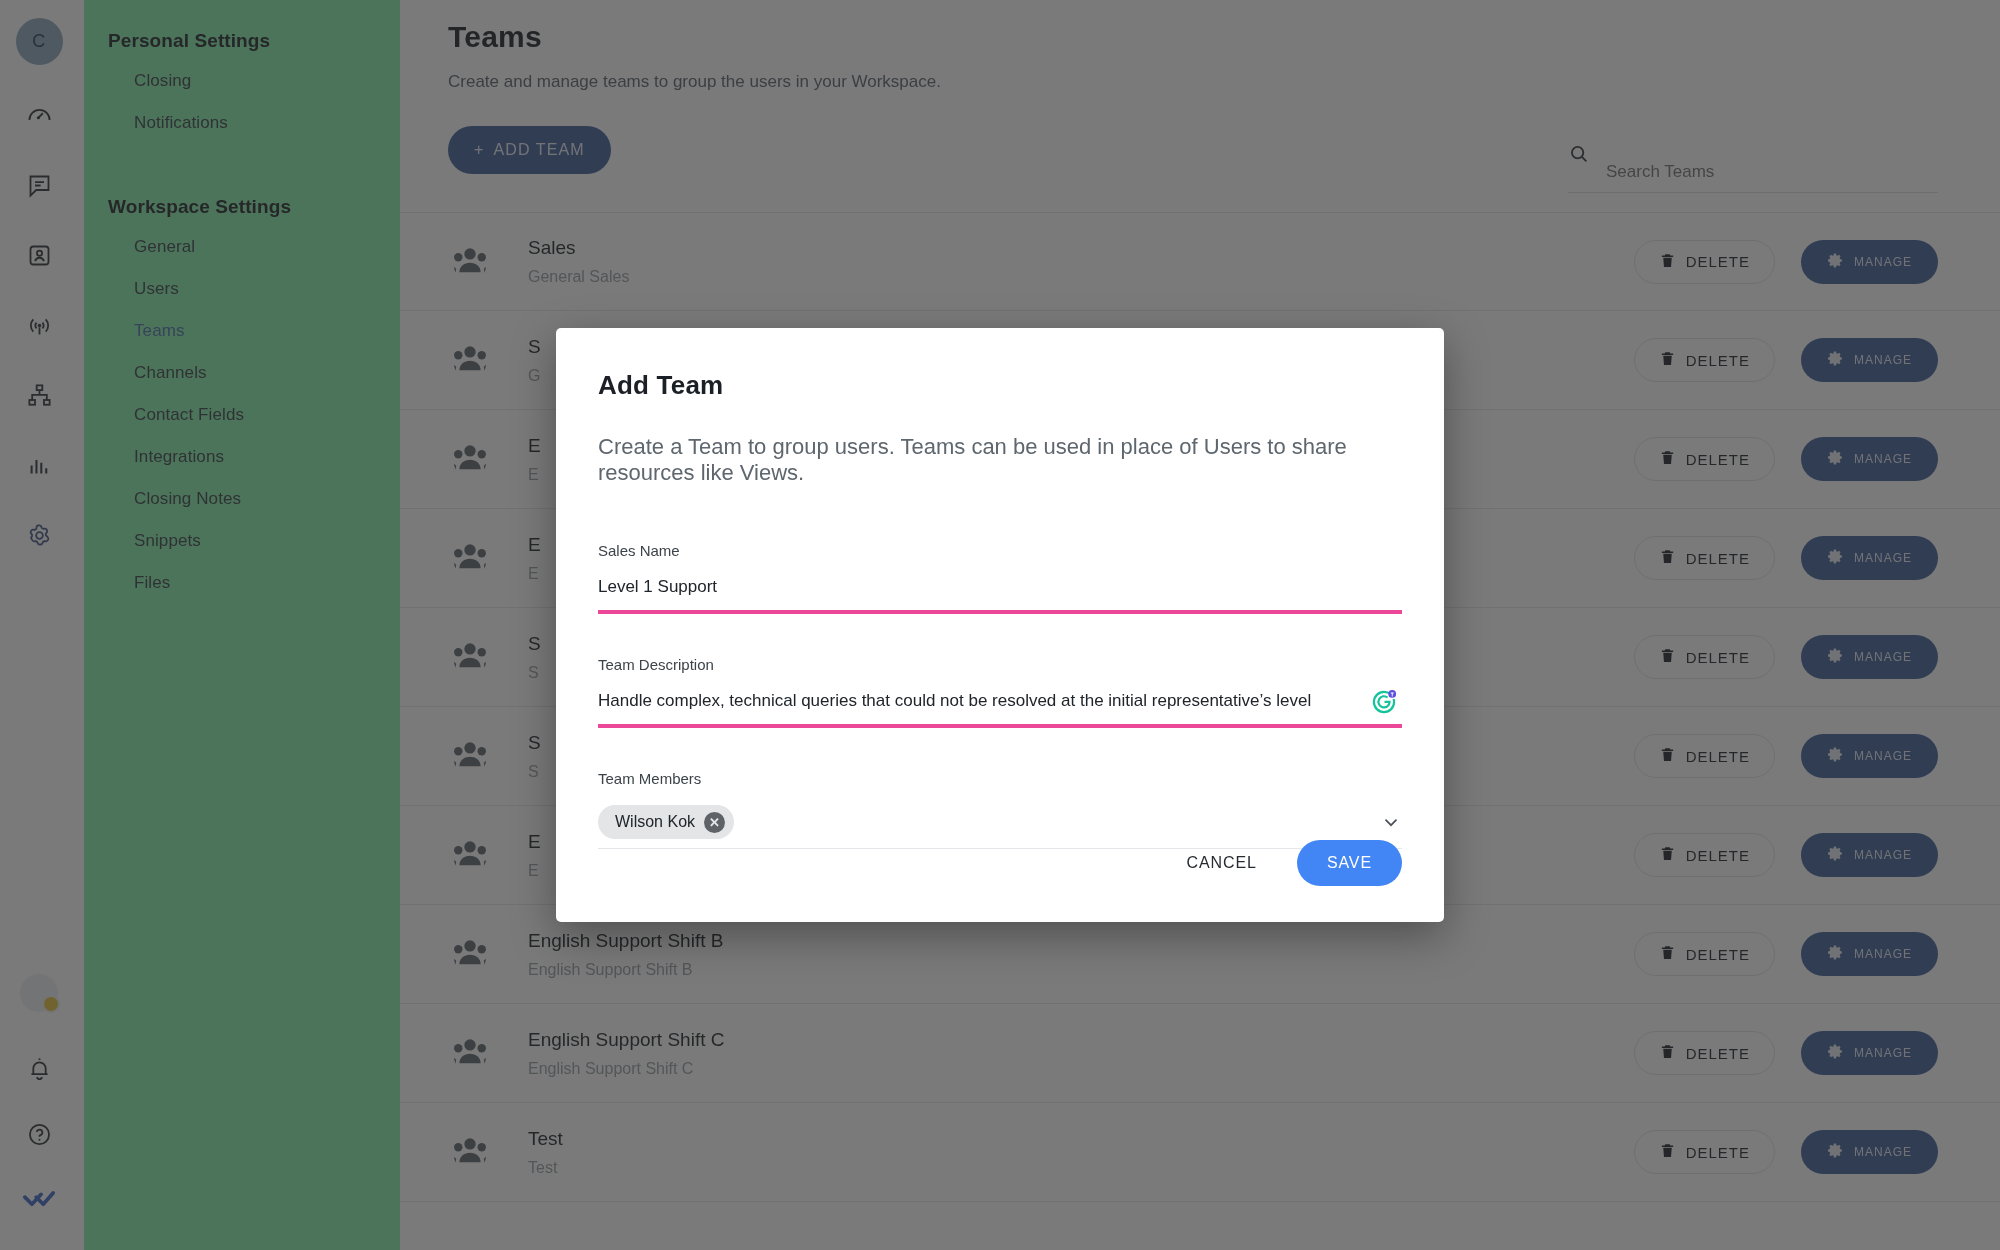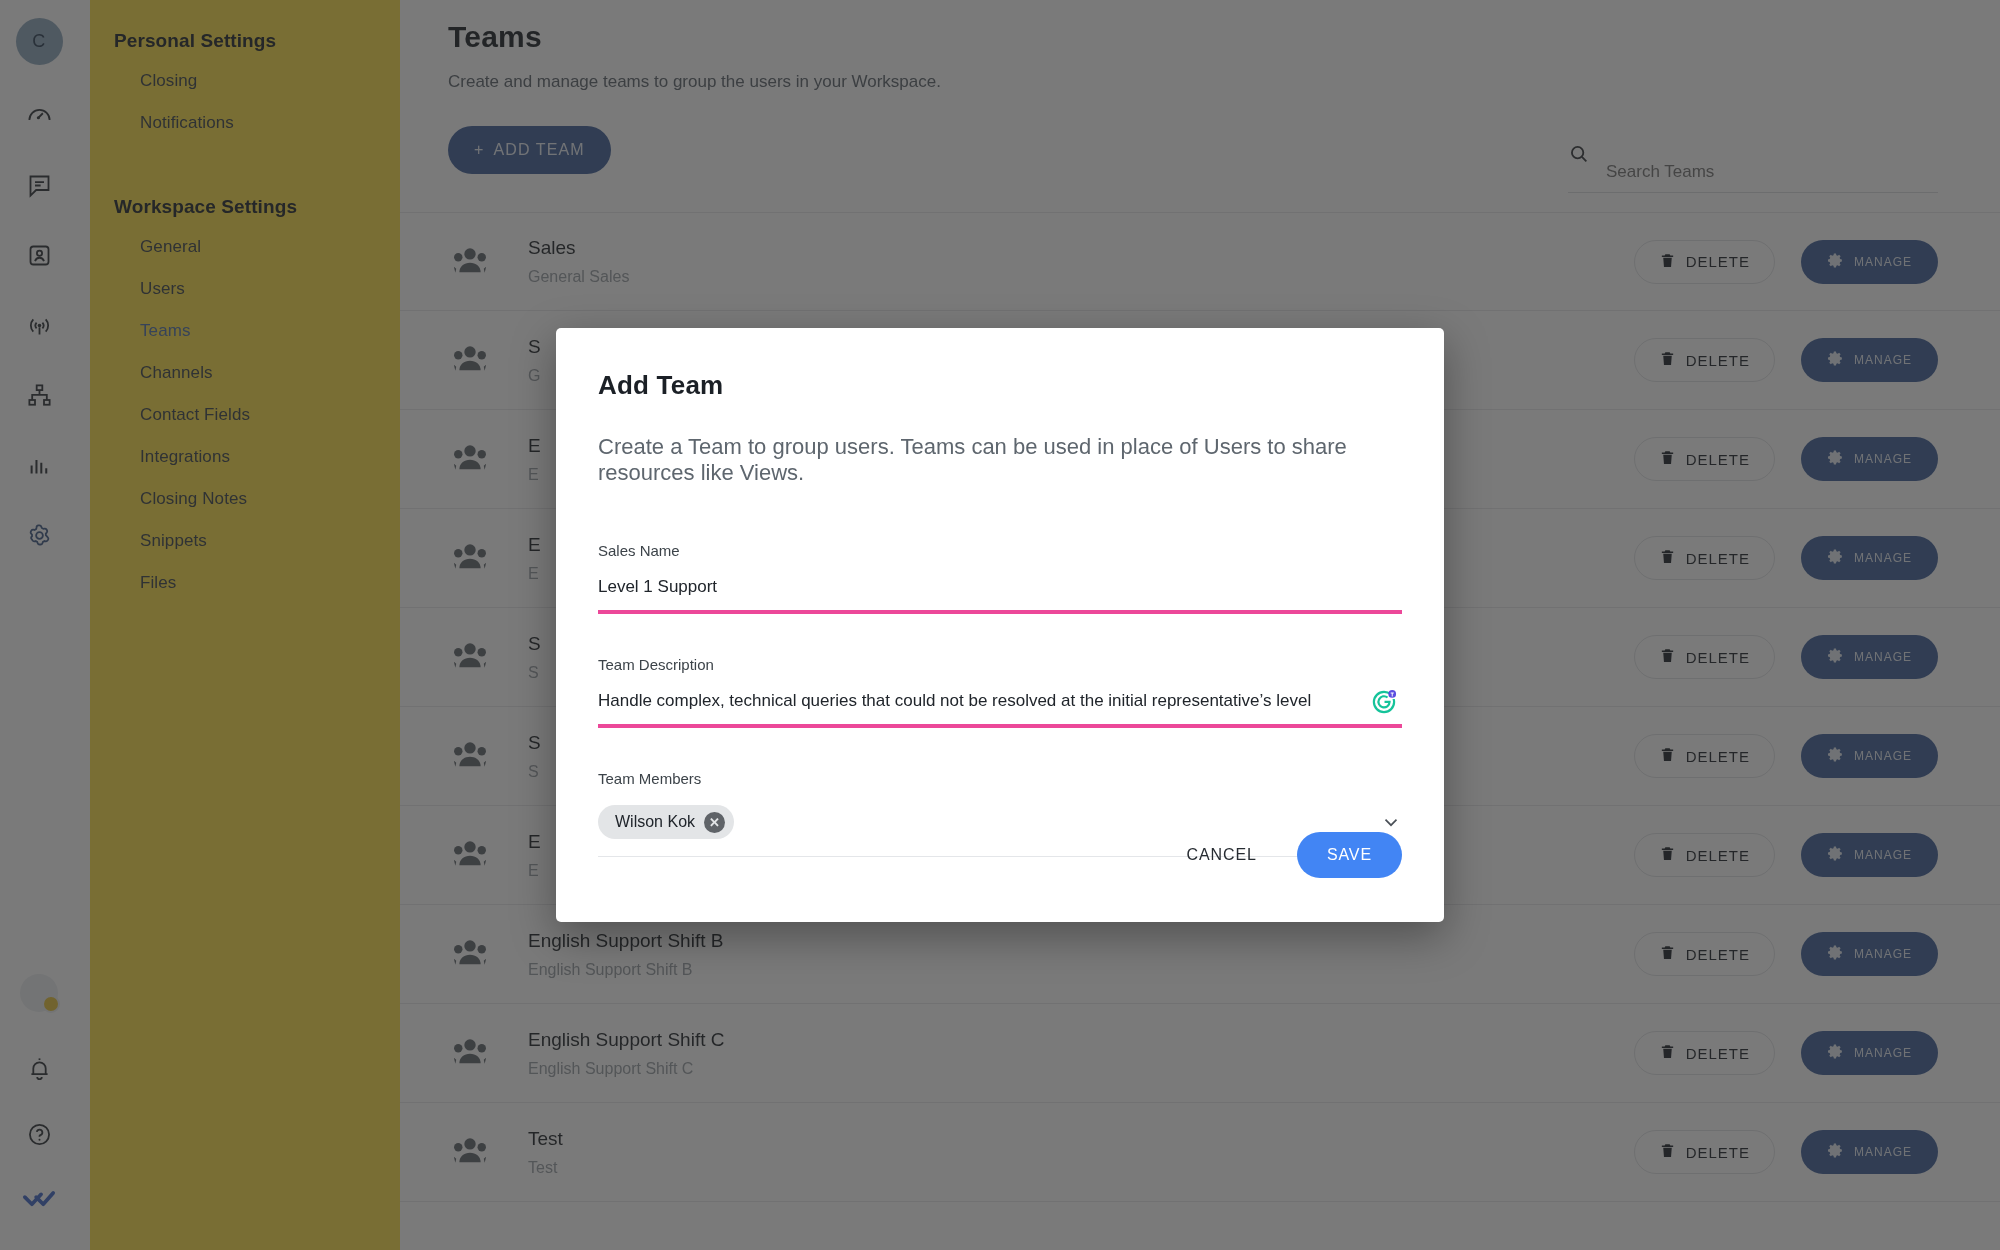--- a/index.html
+++ b/index.html
@@ -41,22 +41,22 @@
     content: ""; position: absolute; right: -2px; bottom: -1px;
     width: 14px; height: 14px; border-radius: 50%;
     background: #e8c33a; border: 2px solid #eceff1;
   }
   .rail-bottom { display: flex; flex-direction: column; align-items: center; gap: 18px; padding-bottom: 26px; }
   .logo-check { color: #3f68c8; }
   .logo-check svg { width: 34px; height: 34px; }
 
   
   .nav {
-    position: absolute; left: 90px; top: 0; width: 322px; height: 1250px;
-    background: #fde047; padding: 22px 0 0 0;
+    position: absolute; left: 84px; top: 0; width: 322px; height: 1250px;
+    background: #86efac; padding: 22px 0 0 0;
   }
   .nav-head {
     font-size: 19px; font-weight: bold; color: #20252b;
     padding: 8px 0 8px 24px; letter-spacing: .1px;
   }
   .nav-head.second { margin-top: 44px; }
   .nav-item {
     font-size: 17px; color: #3c4349; padding: 11px 0 11px 50px;
     cursor: pointer; letter-spacing: .1px;
   }
@@ -130,39 +130,39 @@
   .field-value {
     font-size: 17px; color: #20252b; padding-bottom: 13px;
     border-bottom: 4px solid #ec4899;
   }
   .grammarly {
     position: absolute; right: 4px; top: 32px;
     width: 28px; height: 28px;
   }
   .members-line {
     display: flex; align-items: center; justify-content: space-between;
-    border-bottom: 1px solid #e4e6e9; padding-bottom: 17px;
+    border-bottom: 1px solid #e4e6e9; padding-bottom: 9px;
   }
   .chip {
     display: inline-flex; align-items: center; gap: 9px;
     background: #e3e5e7; border-radius: 18px;
     height: 34px; padding: 0 9px 0 17px;
     font-size: 16px; color: #20252b;
   }
   .chip-x {
     width: 21px; height: 21px; border-radius: 50%;
     background: #5f6368; color: #e3e5e7;
     display: flex; align-items: center; justify-content: center;
     font-size: 13px; font-weight: bold; cursor: pointer; line-height: 1;
   }
   .chev { color: #4a5057; display: flex; }
   .chev svg { width: 22px; height: 22px; }
 
   .modal-actions {
-    position: absolute; right: 42px; bottom: 44px;
+    position: absolute; right: 42px; bottom: 36px;
     display: flex; align-items: center; gap: 26px;
   }
   .btn-cancel {
     background: none; border: none; font-family: inherit;
     font-size: 16px; color: #272c32; letter-spacing: .9px; cursor: pointer;
     padding: 10px 14px;
   }
   .btn-save {
     background: #4285f4; border: none; font-family: inherit;
     font-size: 16px; color: #fff; letter-spacing: .9px; cursor: pointer;

